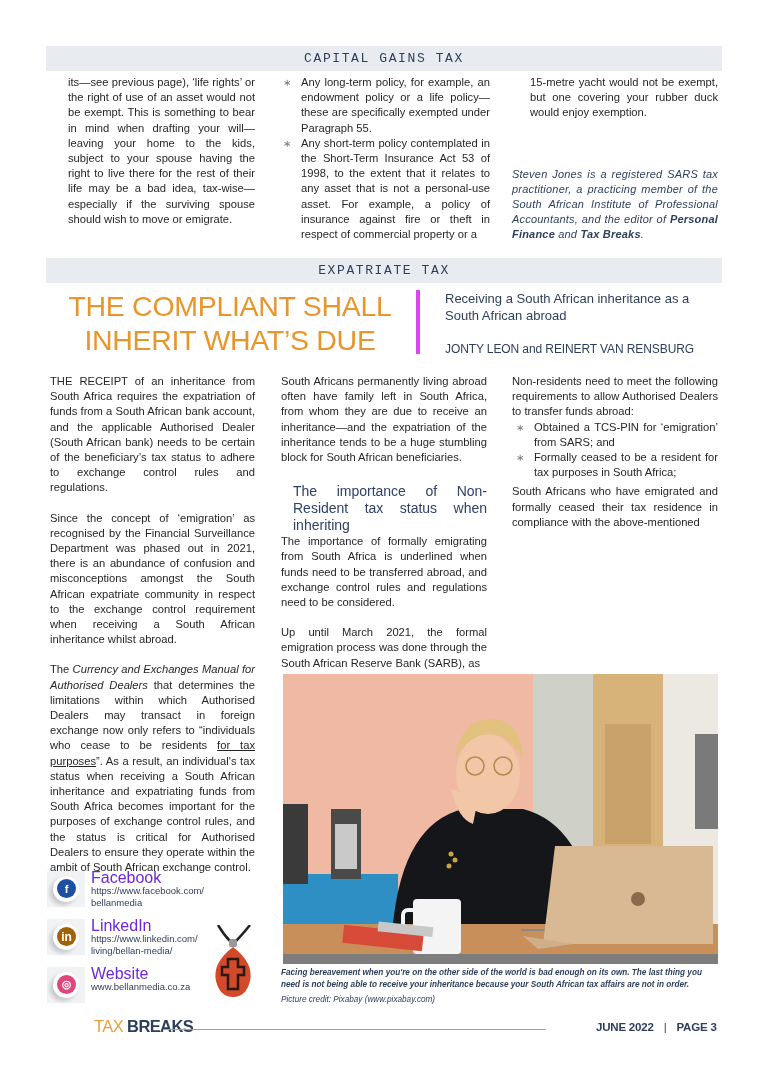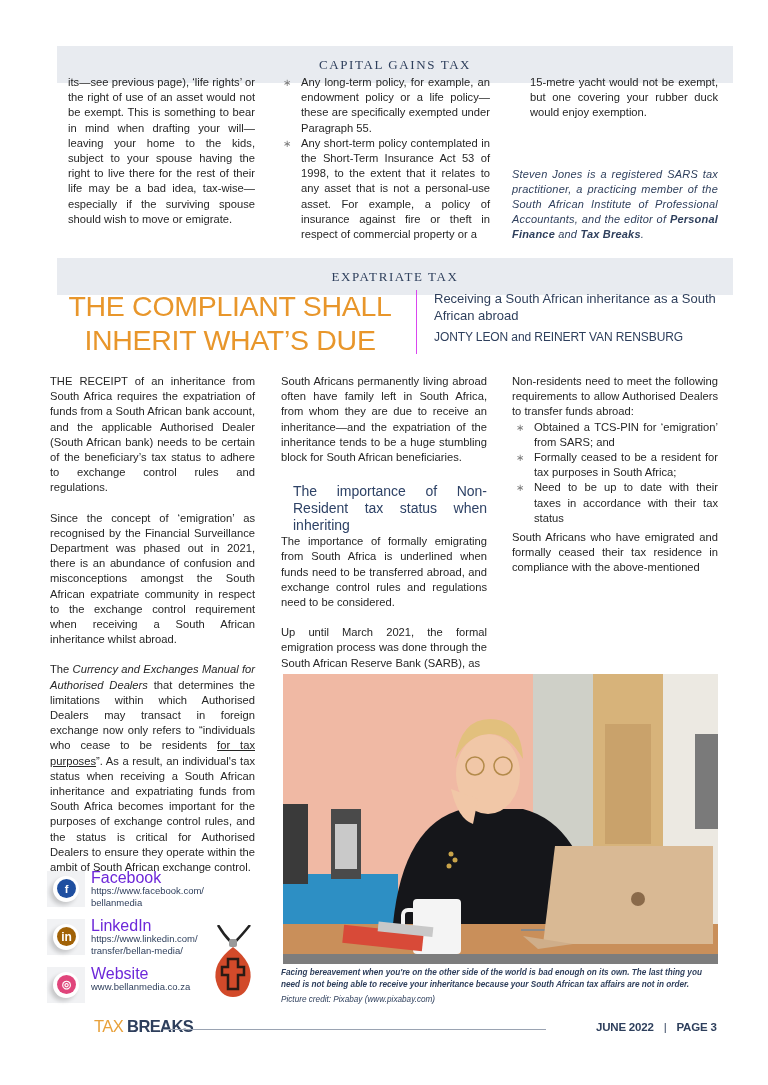--- a/index.html
+++ b/index.html
@@ -1,46 +1,46 @@
 <!DOCTYPE html>
 <html><head>
 <meta charset="utf-8">
 <style>
   * { box-sizing: border-box; margin: 0; padding: 0; }
   html, body { width: 768px; height: 1085px; background: #ffffff; overflow: hidden; }
   body { font-family: "Liberation Sans", sans-serif; color: #2a2a2a; position: relative; }
 
   .band {
-    position: absolute; left: 46px; width: 676px; height: 37px;
+    position: absolute; left: 46px; width: 676px; height: 25px;
     background: #e8ebf0; color: #2e3f5c;
-    font-family: Liberation Serif, serif; font-size: 13px; letter-spacing: 1.6px;
-    display: flex; align-items: center; justify-content: center; margin-left: 11px;
+    font-family: Liberation Mono, monospace; font-size: 13px; letter-spacing: 1.6px;
+    display: flex; align-items: center; justify-content: center;
   }
 
   .col { position: absolute; font-size: 11.2px; line-height: 15.2px; text-align: justify; color: #262626; }
   .col p { margin-bottom: 15px; }
   .col p.tight { margin-bottom: 0; }
 
   ul.star { list-style: none; }
   ul.star li { position: relative; padding-left: 22px; text-align: justify; }
   ul.star li::before { content: "\2217"; position: absolute; left: 4px; top: 0; color: #777; font-size: 10px; }
 
   .bio { font-style: italic; color: #2e3f5c; font-size: 11px; line-height: 15px; text-align: justify; letter-spacing: 0.2px; }
   .bio b { font-weight: bold; }
 
   .headline {
     position: absolute; left: 50px; top: 289px; width: 360px;
     color: #e8962b; font-size: 28.5px; line-height: 34px; letter-spacing: -0.3px; text-align: center;
   }
   .deck {
     position: absolute; left: 416px; top: 290px; width: 306px; height: 64px;
-    border-left: 1px solid #d946ef; padding-left: 17px;
+    border-left: 4px solid #d946ef; padding-left: 25px;
   }
   .deck .sub { color: #2e3f5c; font-size: 13px; line-height: 17px; }
-  .deck .byline { color: #2e3f5c; font-size: 12px; margin-top: 6px; letter-spacing: -0.1px; }
+  .deck .byline { color: #2e3f5c; font-size: 12px; margin-top: 18px; letter-spacing: -0.1px; }
 
   .subhead { color: #2e4266; font-size: 14px; line-height: 17px; margin-top: 18px; margin-left: 12px; }
 
   .photo {
     position: absolute; left: 283px; top: 674px; width: 435px; height: 290px; overflow: hidden;
     background: #efb9a4;
   }
   .caption { position: absolute; left: 281px; top: 967px; width: 440px; font-style: italic; font-weight: bold; color: #2e3f5c; font-size: 8.2px; line-height: 12px; }
   .credit { position: absolute; left: 281px; top: 995px; font-style: italic; color: #2e3f5c; font-size: 8.2px; }
 
@@ -104,21 +104,20 @@
   <div class="subhead">The importance of Non-Resident tax status when inheriting</div>
   <p>The importance of formally emigrating from South Africa is underlined when funds need to be transferred abroad, and exchange control rules and regulations need to be considered.</p>
   <p class="tight">Up until March 2021, the formal emigration process was done through the South African Reserve Bank (SARB), as</p>
 </div>
 
 <div class="col" style="left:512px; top:374px; width:206px;">
   <p class="tight">Non-residents need to meet the following requirements to allow Authorised Dealers to transfer funds abroad:</p>
   <ul class="star" style="margin-bottom:4px;">
     <li>Obtained a TCS-PIN for ‘emigration’ from SARS; and</li>
     <li>Formally ceased to be a resident for tax purposes in South Africa;</li>
-    <li>Need to be up to date with their taxes in accordance with their tax status</li>
   </ul>
   <p class="tight">South Africans who have emigrated and formally ceased their tax residence in compliance with the above-mentioned</p>
 </div>
 
 <div class="photo" title="Woman at a desk with laptop and coffee mug, looking pensive">
   <svg width="435" height="290" viewBox="0 0 435 290">
     <rect x="0" y="0" width="250" height="290" fill="#f0b9a4"></rect>
     <rect x="250" y="0" width="60" height="290" fill="#cfd0c8"></rect>
     <rect x="310" y="0" width="70" height="290" fill="#d7b37a"></rect>
     <rect x="322" y="50" width="46" height="120" fill="#c9a26b"></rect>
@@ -166,21 +165,21 @@
 </div>
 
 <div class="social" style="top:919px;">
   <div class="ico">
       <div class="ring"></div>
       <div class="dot" style="background:#a16207; font-size:12px;">in</div>
     </div>
   <div class="txt">
     <div class="name">LinkedIn</div>
     <div class="url">https://www.linkedin.com/</div>
-    <div class="url">transfer/bellan-media/</div>
+    <div class="url">living/bellan-media/</div>
   </div>
 </div>
 
 <div class="social" style="top:967px;">
   <div class="ico">
       <div class="ring"></div>
       <div class="dot" style="background:#e0457b;">◎</div>
     </div>
   <div class="txt">
     <div class="name">Website</div>

